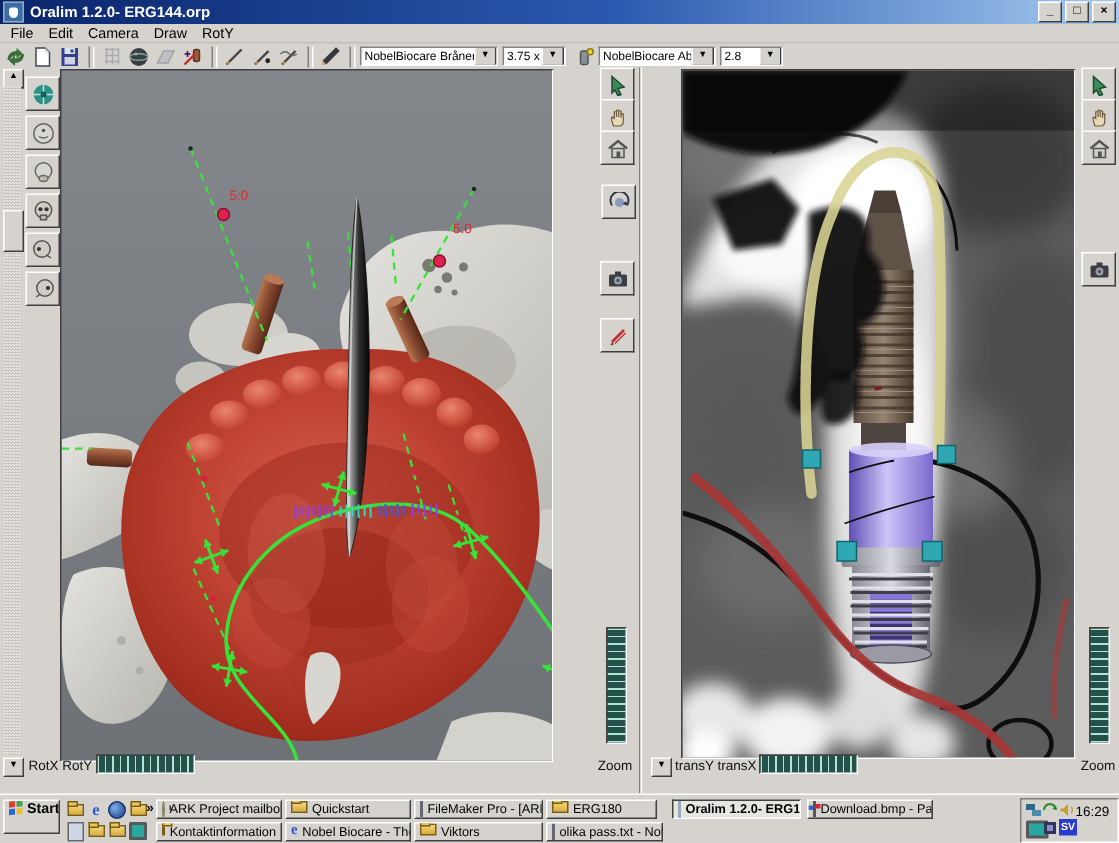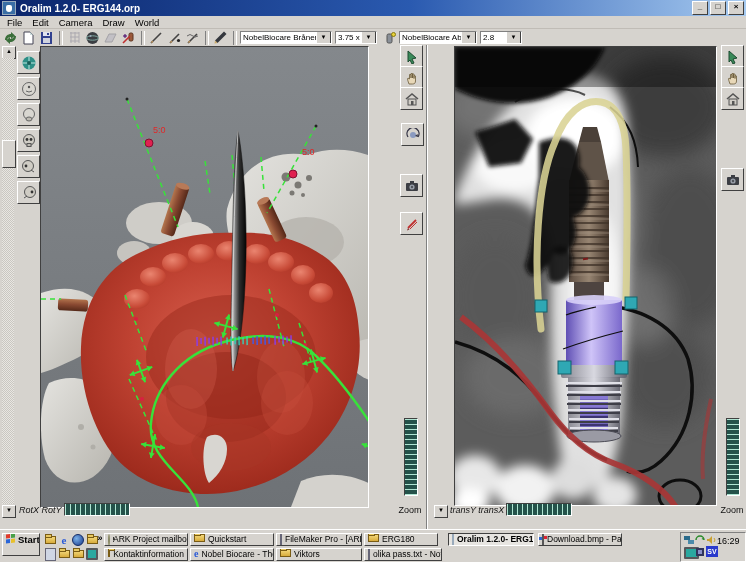--- a/index.html
+++ b/index.html
@@ -23,21 +23,21 @@
   .tsep{width:2px;height:14px;border-left:1px solid #808080;border-right:1px solid #fff;margin:0 3px;}
   .combo{height:13px;background:#fff;border:1px solid;border-color:#808080 #fff #fff #808080;display:flex;align-items:center;font-size:8px;white-space:nowrap;overflow:hidden;box-sizing:border-box;}
   .combo .ctext{flex:1;padding:0 2px;overflow:hidden;}
   .combo .carrow{width:13px;height:11px;background:#d6d3ce;border:1px solid;border-color:#fff #404040 #404040 #fff;font-size:6px;line-height:10px;text-align:center;flex:none;}
   
   .sq21{width:21px;height:21px;display:flex;align-items:center;justify-content:center;}
   .scrollarrow{width:12px;height:11px;font-size:6px;line-height:9px;text-align:center;}
   .track{background:repeating-conic-gradient(#e8e6e2 0 25%,#c9c6c0 0 50%) 0 0/2px 2px;}
   .gslider-h{background:#24524a;background-image:repeating-linear-gradient(90deg,rgba(190,245,225,.9) 0 1px,rgba(0,0,0,0) 1px 5px);border:1px solid;border-color:#404040 #fff #fff #404040;}
   .gslider-v{background:#24524a;background-image:repeating-linear-gradient(0deg,rgba(190,245,225,.9) 0 1px,rgba(0,0,0,0) 1px 5px);border:1px solid;border-color:#404040 #fff #fff #404040;}
-  .statuslabel{font-size:9px;color:#111;white-space:nowrap;font-style:italic;}
+  .statuslabel{font-size:9px;color:#111;white-space:nowrap;}
   .viewport{border:1px solid;border-color:#404040 #ffffff #ffffff #404040;box-sizing:border-box;overflow:hidden;background:#7a7e82;}
   
   .taskbar{left:0;top:529px;width:746px;height:33px;background:#d6d3ce;border-top:1px solid #fff;box-sizing:border-box;}
   .tkbtn{position:absolute;height:13px;background:#d6d3ce;border:1px solid;border-color:#fff #404040 #404040 #fff;
          font-size:8.5px;display:flex;align-items:flex-start;gap:3px;padding:0 3px;overflow:hidden;white-space:nowrap;box-sizing:border-box;}
   .tkbtn.active{border-color:#404040 #fff #fff #404040;background:#e7e5e1;font-weight:bold;}
   .ql{position:absolute;width:12px;height:12px;display:flex;align-items:center;justify-content:center;}
   .folder{width:11px;height:8px;background:linear-gradient(#f4d87a,#d8ac3c);border:1px solid #7a5c14;position:relative;box-sizing:border-box;}
   .folder:before{content:"";position:absolute;top:-3px;left:-1px;width:5px;height:2px;background:#e8c860;border:1px solid #7a5c14;}
   .ie{color:#2a5ad8;font-weight:bold;font-size:11px;font-family:"Liberation Serif",serif;line-height:10px;}
@@ -71,21 +71,21 @@
     <span class="capbtn">_</span>
     <span class="capbtn">□</span>
     <span class="capbtn">×</span>
   </div>
 
   <div class="abs menubar">
     <span class="menuitem">File</span>
     <span class="menuitem">Edit</span>
     <span class="menuitem">Camera</span>
     <span class="menuitem">Draw</span>
-    <span class="menuitem">World</span>
+    <span class="menuitem">RotY</span>
   </div>
 
   <div class="abs toolbar">
     <span class="tbtn16">
       <svg width="15" height="14">
           <path d="M2,9 C2,5 5,3 8,3 l0,-2 4,3.5 -4,3.5 0,-2 C6,6 4,7 4,9 Z" fill="#3a6e3a"></path>
           <path d="M13,5 C13,9 10,11 7,11 l0,2 -4,-3.5 4,-3.5 0,2 C9,8 11,7 11,5 Z" fill="#3a6e3a"></path>
         </svg>
       </span>
     <span class="tbtn16">

